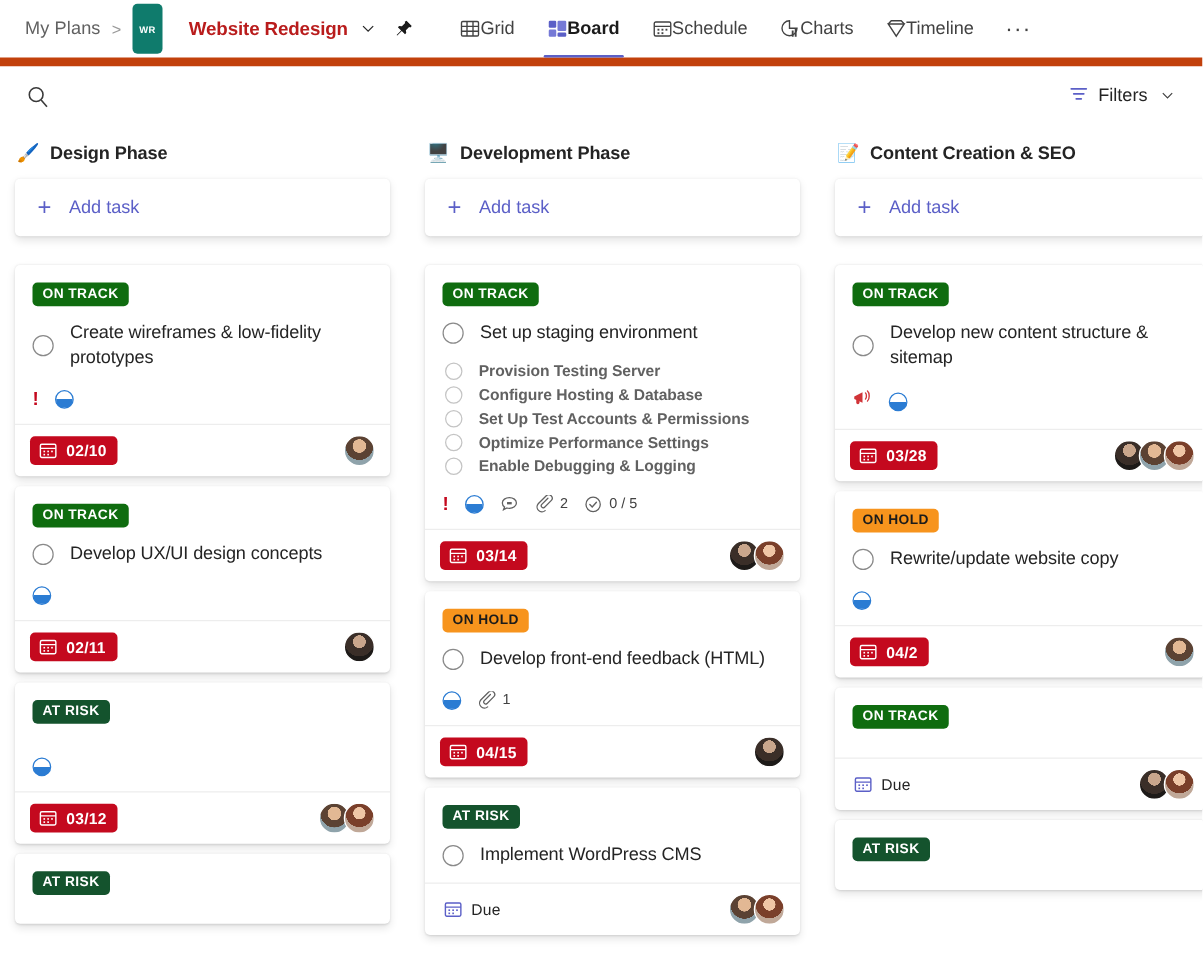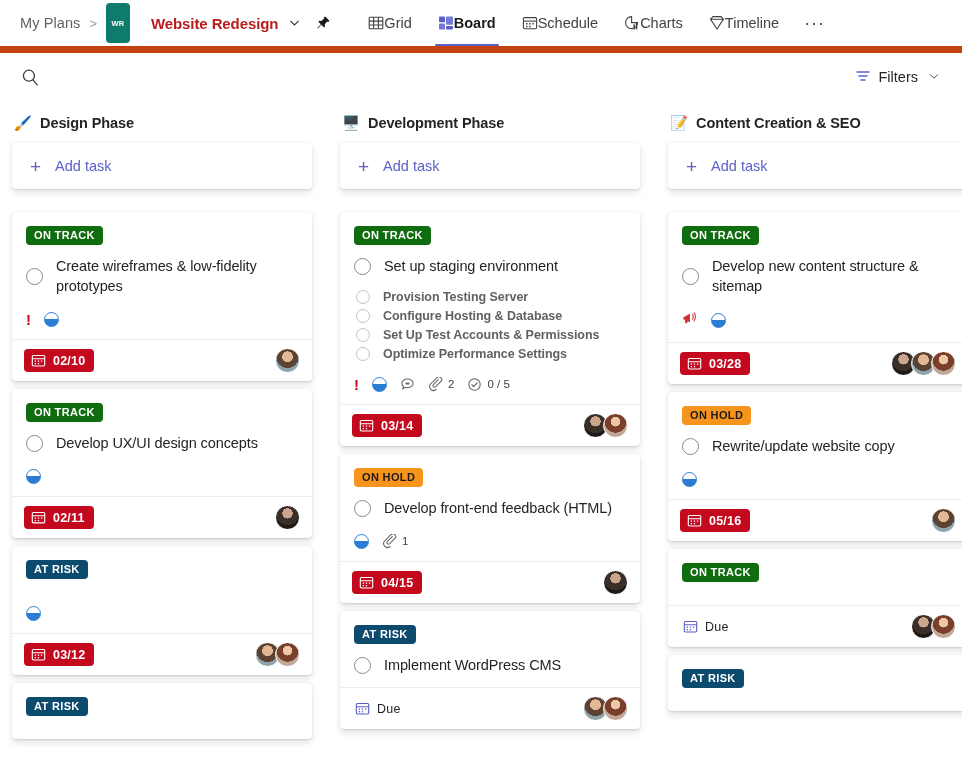--- a/index.html
+++ b/index.html
@@ -173,21 +173,21 @@
     border-radius: 4px;
     font-size: 11px;
     font-weight: bold;
     letter-spacing: .35px;
     padding: 4px 8px 4px 8px;
     line-height: 1;
     color: #ffffff;
     margin-bottom: 11px;
   }
   .badge.ontrack { background: #0f6c0f; }
-  .badge.atrisk  { background: #0c4a6e; }
+  .badge.atrisk  { background: #14532d; }
   .badge.onhold  { background: #f7941d; color: #1b1b1b; }
 
   .task-row {
     display: flex;
     align-items: center;
     gap: 13px;
   }
   .task-check {
     width: 17px; height: 17px;
     border-radius: 50%;
@@ -493,20 +493,24 @@
                 <span class="sub-label">Configure Hosting &amp; Database</span>
               </div>
               <div class="subtask">
                 <span class="sub-check"></span>
                 <span class="sub-label">Set Up Test Accounts &amp; Permissions</span>
               </div>
               <div class="subtask">
                 <span class="sub-check"></span>
                 <span class="sub-label">Optimize Performance Settings</span>
               </div>
+              <div class="subtask">
+                <span class="sub-check"></span>
+                <span class="sub-label">Enable Debugging &amp; Logging</span>
+              </div>
             </div><div class="meta-row">
               <span class="urgent-bang">!</span>
               <span class="bucket-dot"></span>
               <span class="meta-item">
                 <svg width="15" height="15" viewBox="0 0 16 16">
                   <path d="M8 2.2c3.3 0 6 2 6 4.6s-2.7 4.6-6 4.6c-.7 0-1.4-.1-2-.3l-3 1.4.9-2.3C2.7 9.4 2 8.2 2 6.8 2 4.2 4.7 2.2 8 2.2z" fill="none" stroke="#616161" stroke-width="1.1"></path>
                   <rect x="6" y="6" width="4" height="2" fill="#616161"></rect>
                 </svg>
               </span>
               <span class="meta-item">
@@ -662,21 +666,21 @@
                 <rect x="1.4" y="2.6" width="13.2" height="11.2" rx="1.2" fill="none" stroke="#ffffff" stroke-width="1.2"></rect>
                 <path d="M1.4 6.1h13.2" stroke="#ffffff" stroke-width="1.2"></path>
                 <g fill="#ffffff">
                   <rect x="4" y="8" width="1.4" height="1.4"></rect>
                   <rect x="7.3" y="8" width="1.4" height="1.4"></rect>
                   <rect x="10.6" y="8" width="1.4" height="1.4"></rect>
                   <rect x="4" y="10.7" width="1.4" height="1.4"></rect>
                   <rect x="7.3" y="10.7" width="1.4" height="1.4"></rect>
                 </g>
               </svg>
-              <span>05/16</span>
+              <span>04/2</span>
             </span>
             <span class="avatars">
               <span class="avatar av-b"></span>
             </span>
           </div>
         </div>
         <div class="card">
           <div class="card-body"><span class="badge ontrack">ON TRACK</span></div>
           <div class="card-foot">
             <span class="due-pill empty">

